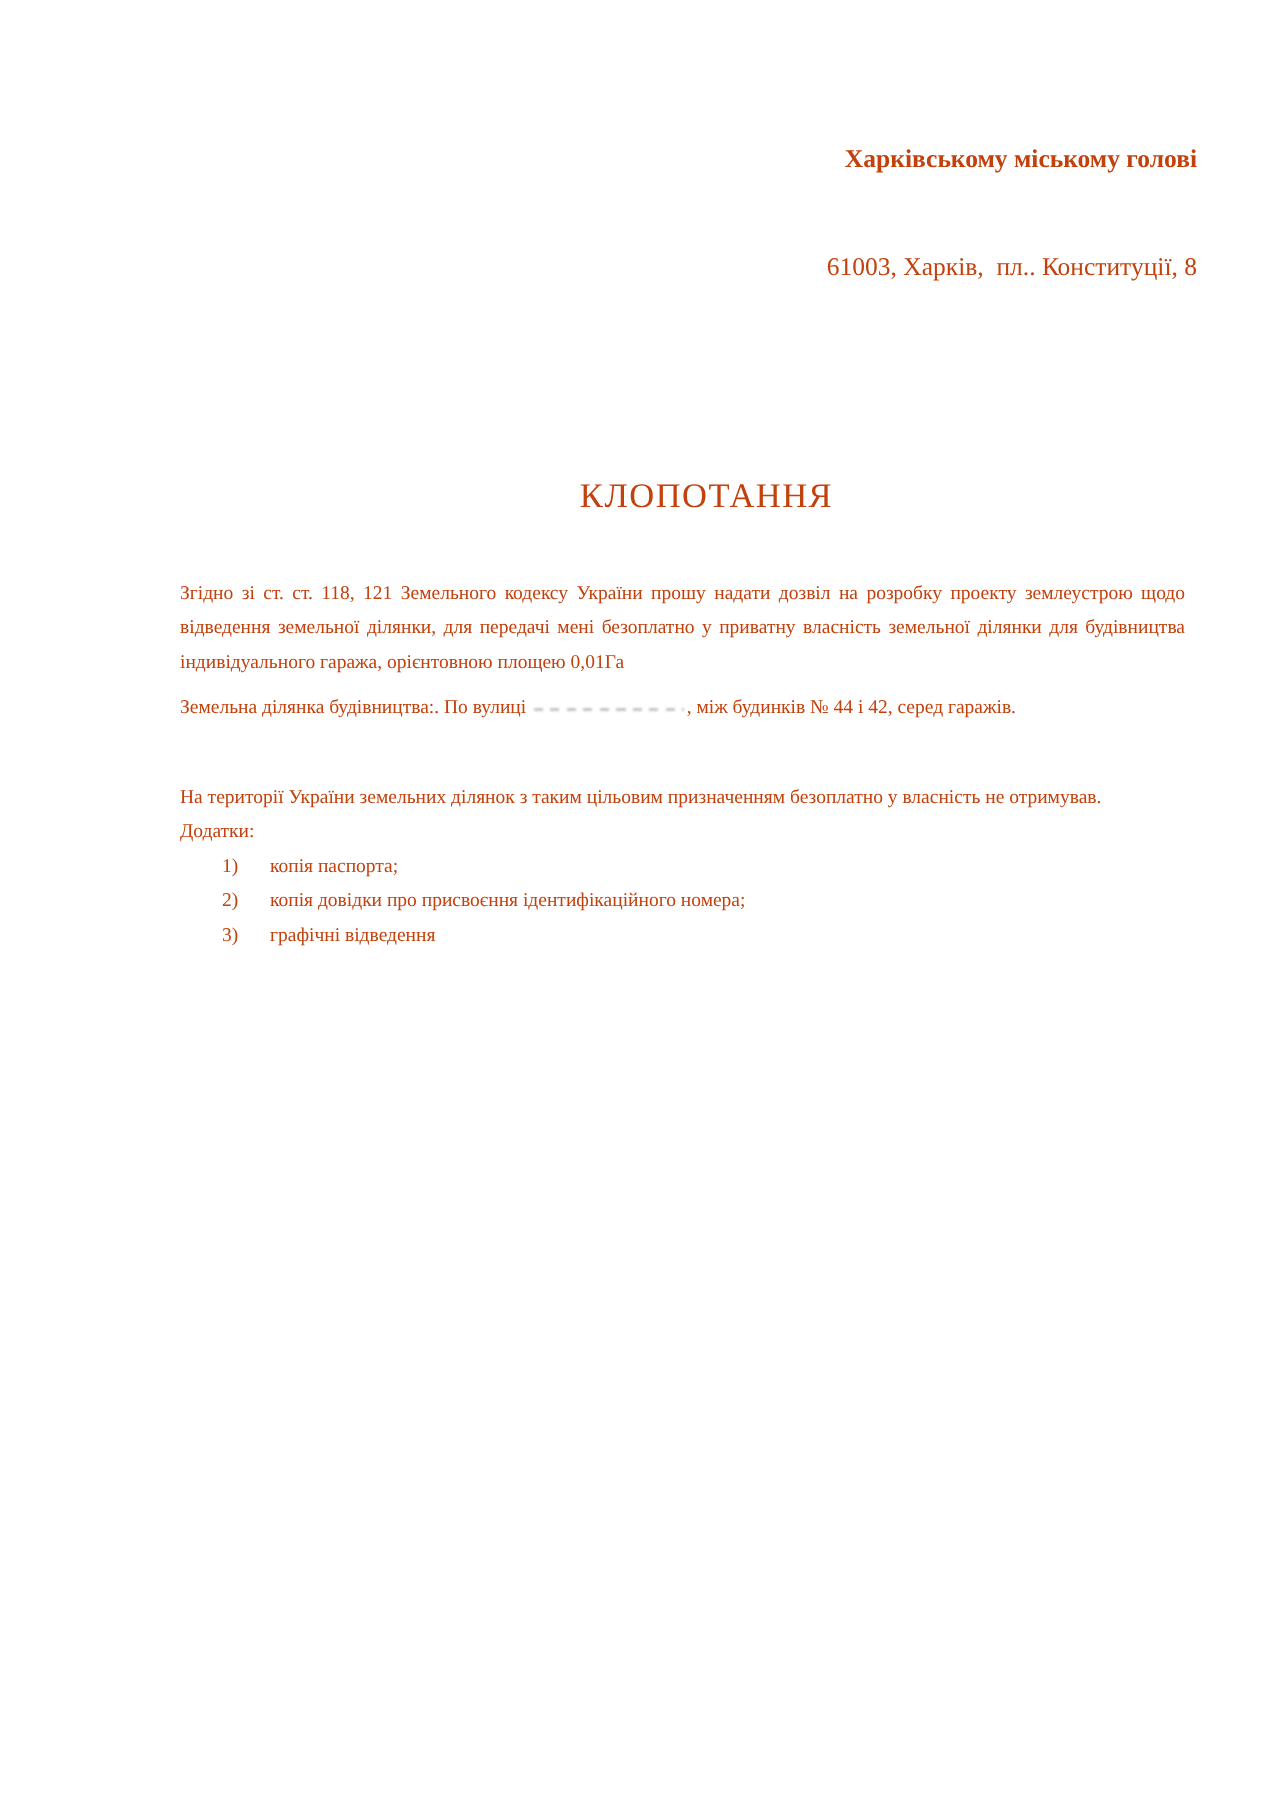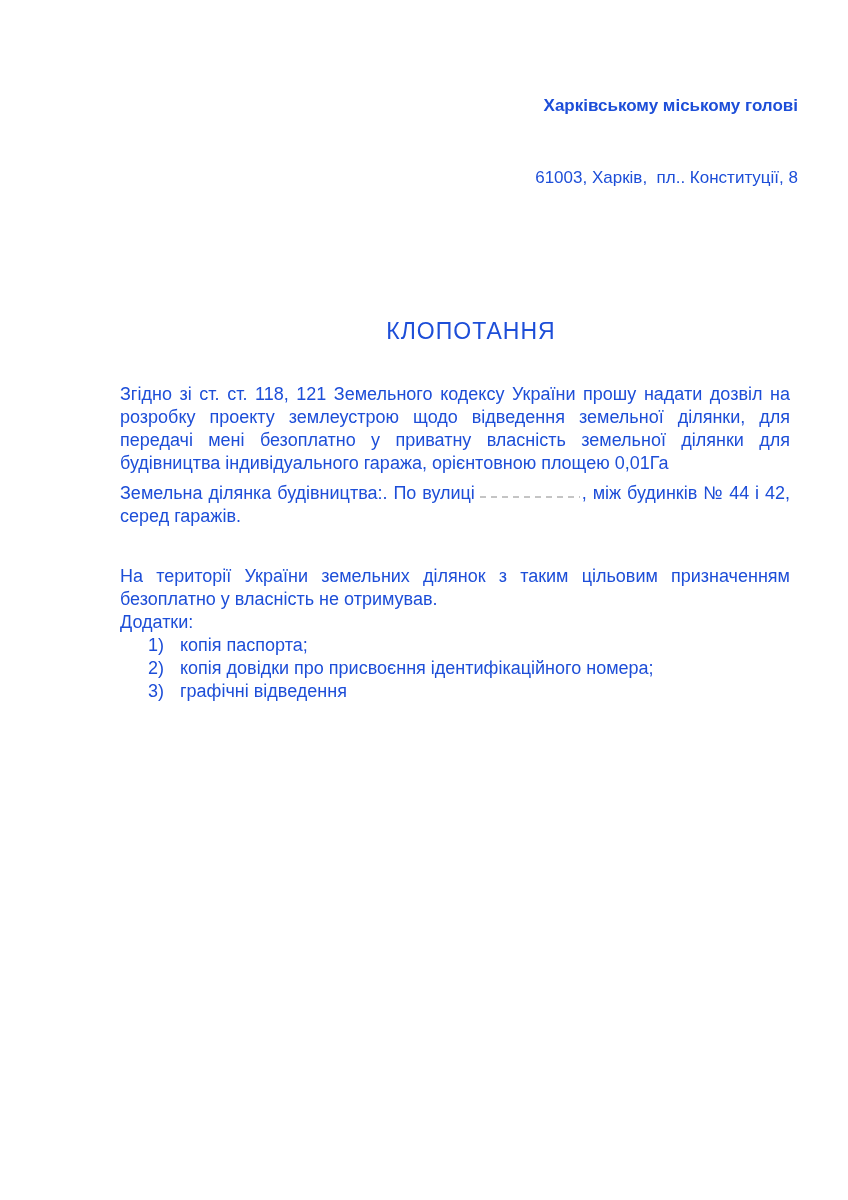--- a/index.html
+++ b/index.html
@@ -5,22 +5,22 @@
   html, body {
     margin: 0;
     padding: 0;
     background: #ffffff;
   }
   .page {
     position: relative;
     width: 848px;
     height: 1200px;
     background: #ffffff;
-    font-family: Liberation Sans, sans-serif;
-    color: #1d4ed8;
+    font-family: Liberation Serif, serif;
+    color: #c2410c;
     overflow: hidden;
   }
   .letter-header {
     position: absolute;
     top: 46px;
     right: 50px;
     text-align: right;
     white-space: pre; 
     font-size: 17px;
     line-height: 24px;
@@ -36,21 +36,21 @@
     text-align: center;
     font-size: 23px;
     letter-spacing: 1px;
     font-weight: normal;
   }
   .doc-body {
     position: absolute;
     top: 383px;
     left: 120px;
     width: 670px;
-    font-size: 18px;
+    font-size: 13px;
     line-height: 23px;
   }
   .para {
     margin: 0;
     text-align: justify;
   }
   .para.p2 { margin-top: 7px; }
   .para.p3 { margin-top: 37px; }
   .redacted {
     display: inline-block;

